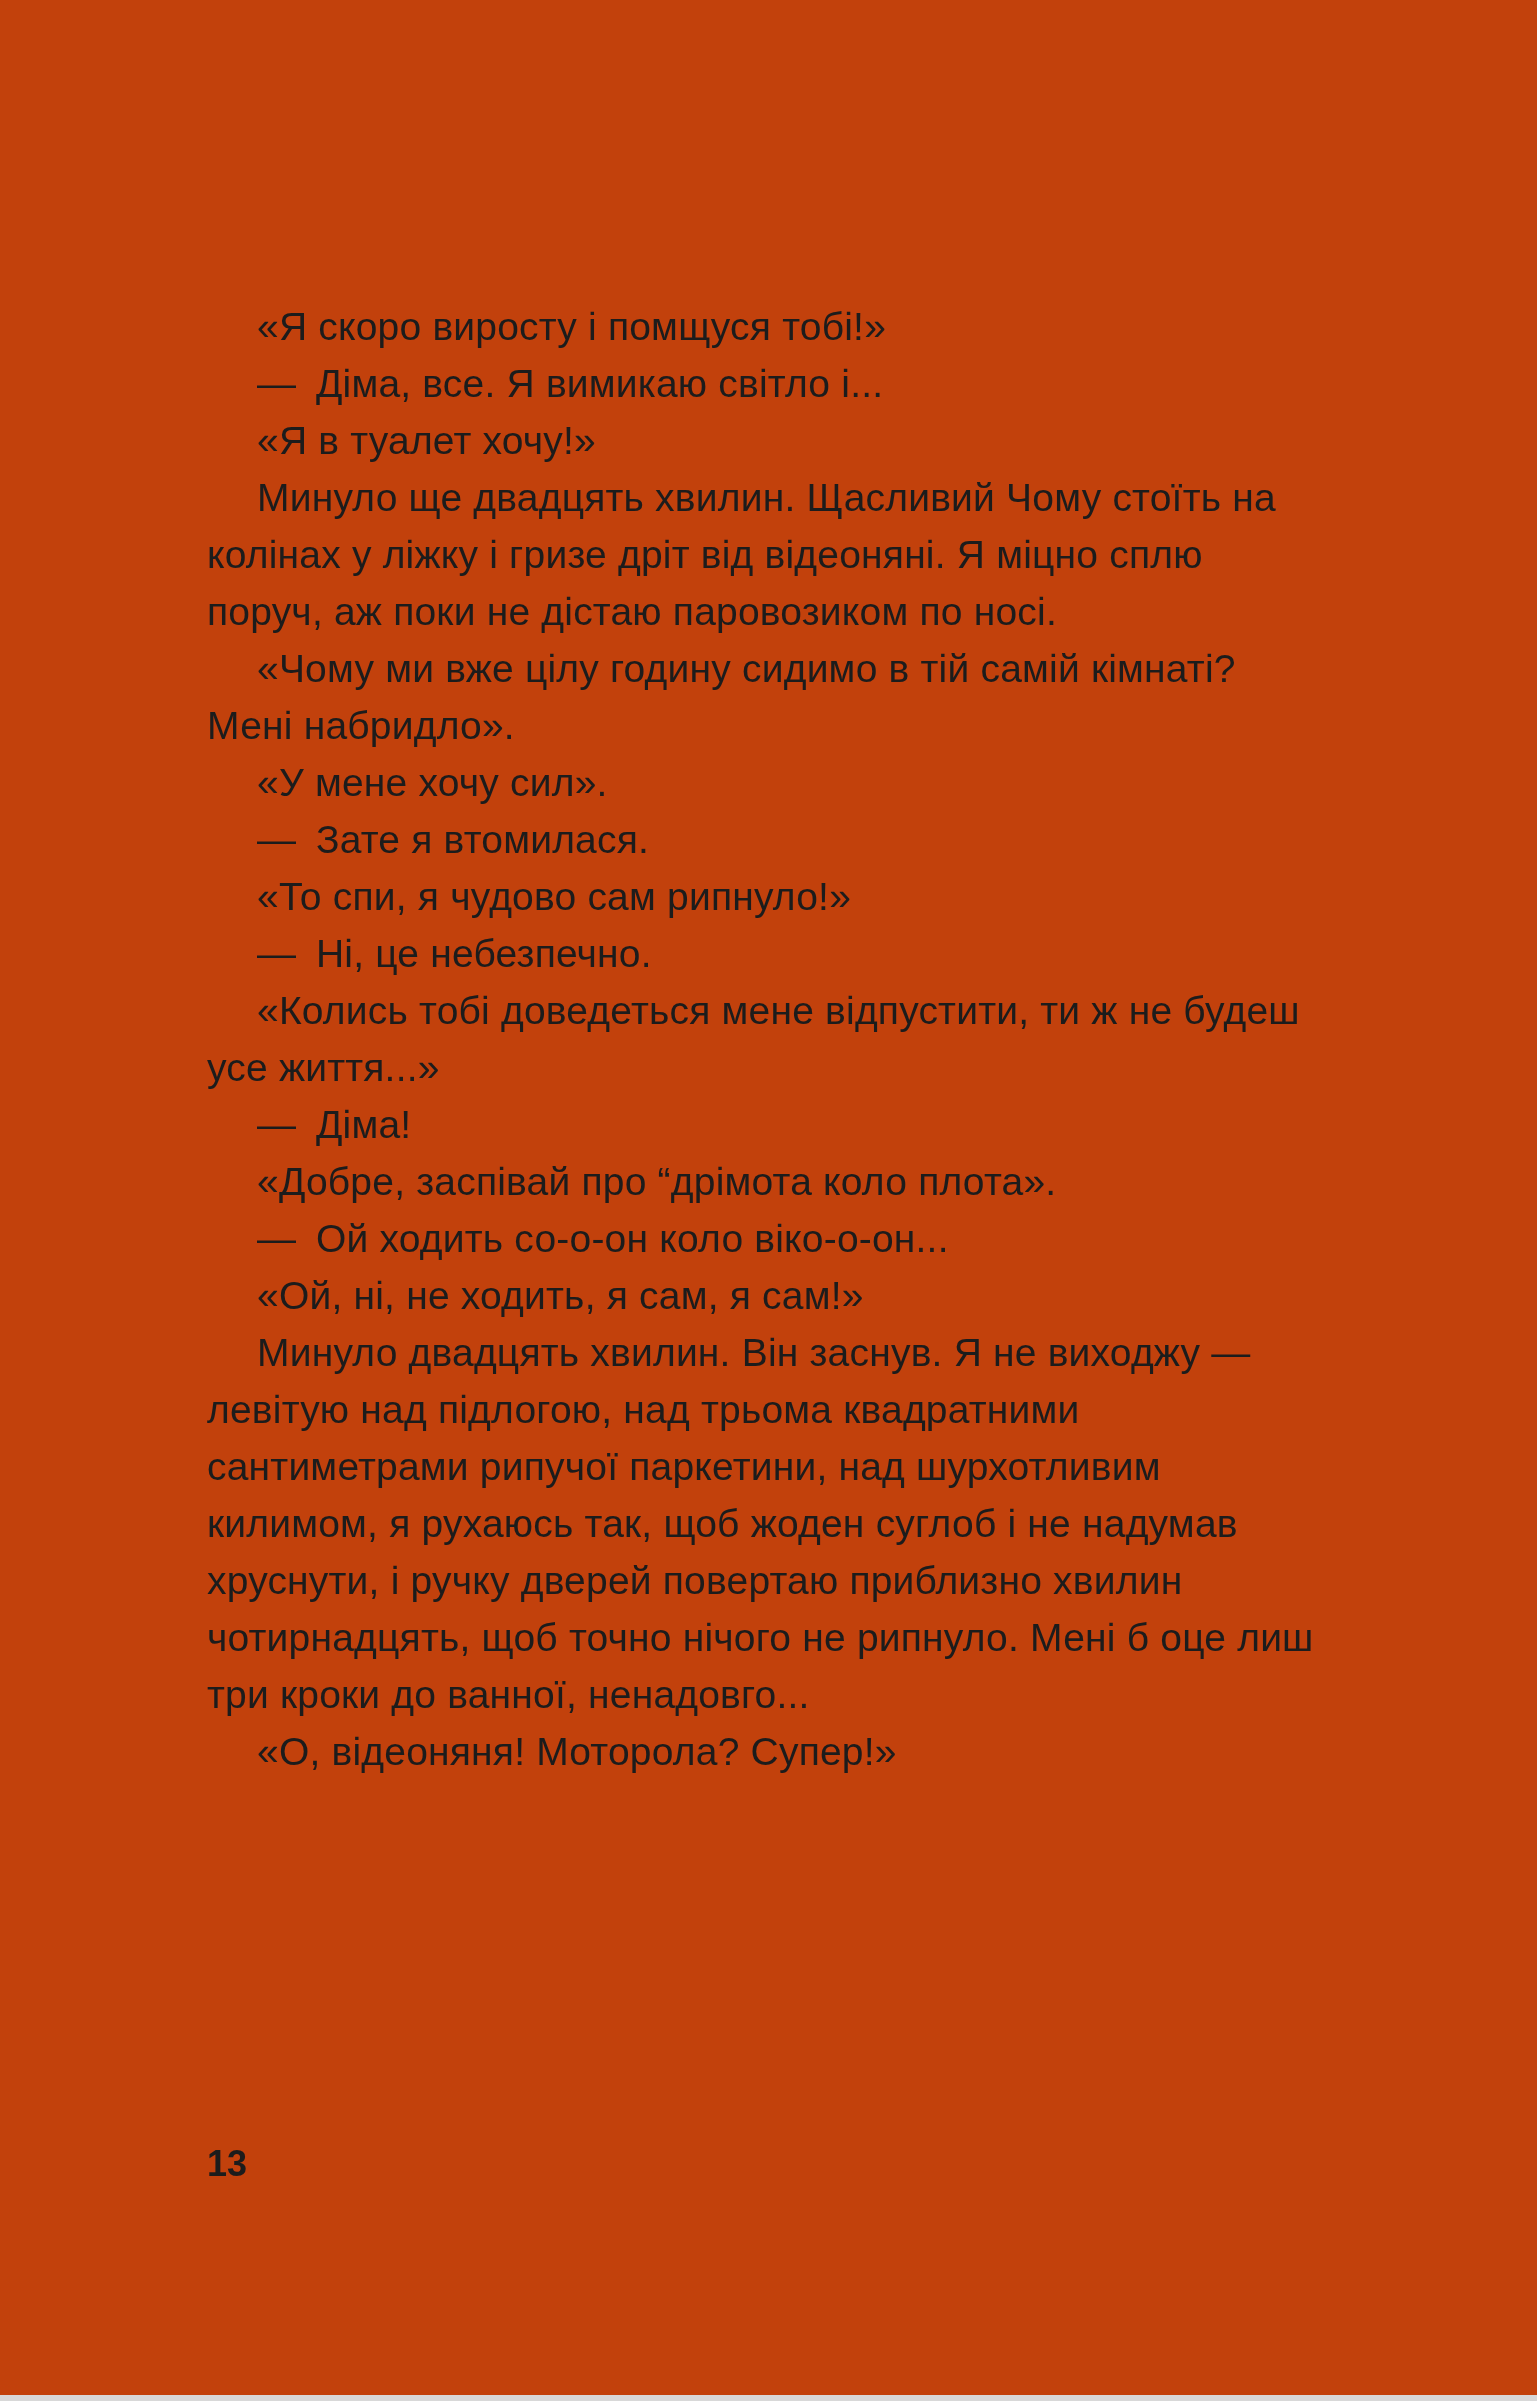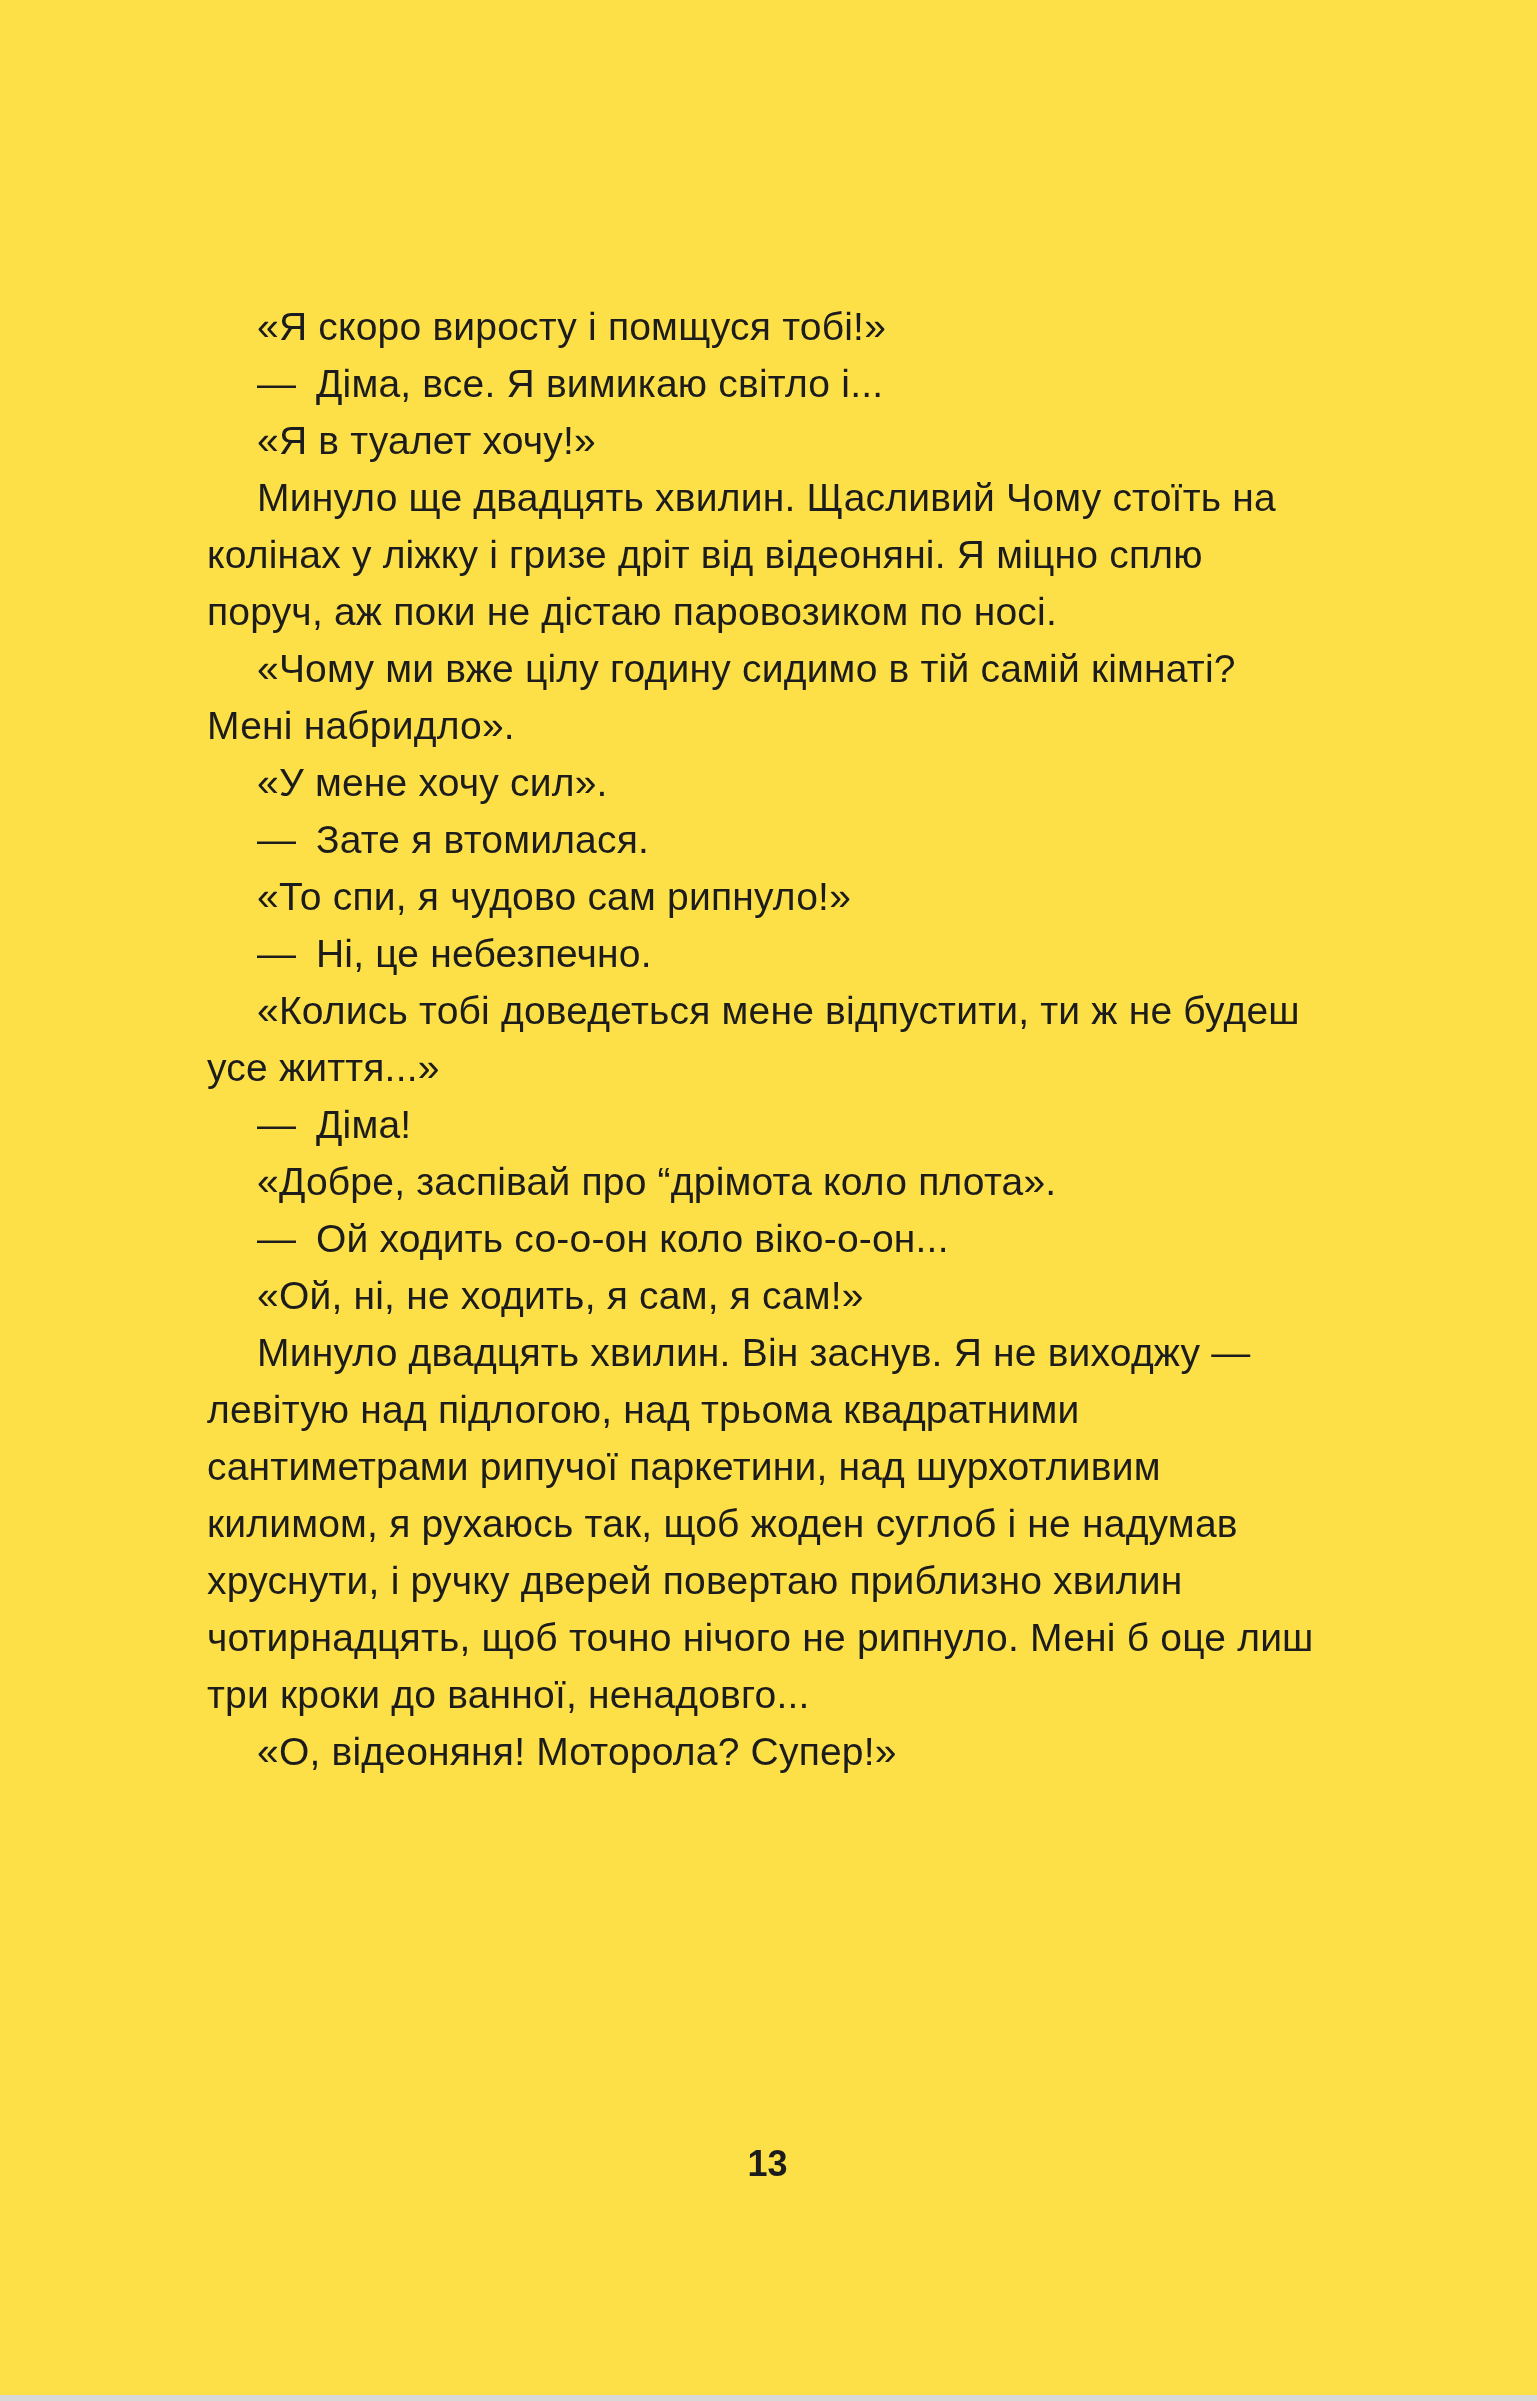--- a/index.html
+++ b/index.html
@@ -12,21 +12,21 @@
     background: #ffffff;
     position: relative;
     overflow: hidden;
     font-family: "Liberation Sans", sans-serif;
     color: #1c1c1c;
     -webkit-font-smoothing: antialiased;
   }
   .page {
     position: absolute;
     inset: 0;
-    background: #fde047;
+    background: #c2410c;
   }
   .text-block {
     position: absolute;
     left: 207px;
     top: 298px;
     width: 1121px;
     font-size: 39px;
     line-height: 57px;
     letter-spacing: 0.2px;
     text-align: left;
@@ -34,21 +34,20 @@
   .text-block p {
     margin: 0;
     padding: 0;
     text-indent: 50px;
   }
   .page-number {
     position: absolute;
     top: 2143px;
     left: 207px;
     width: 1121px;
-    text-align: center;
     font-size: 36px;
     font-weight: bold;
     color: #1c1c1c;
   }
   .bottom-edge {
     position: absolute;
     left: 0;
     bottom: 0;
     width: 100%;
     height: 5.6px;

